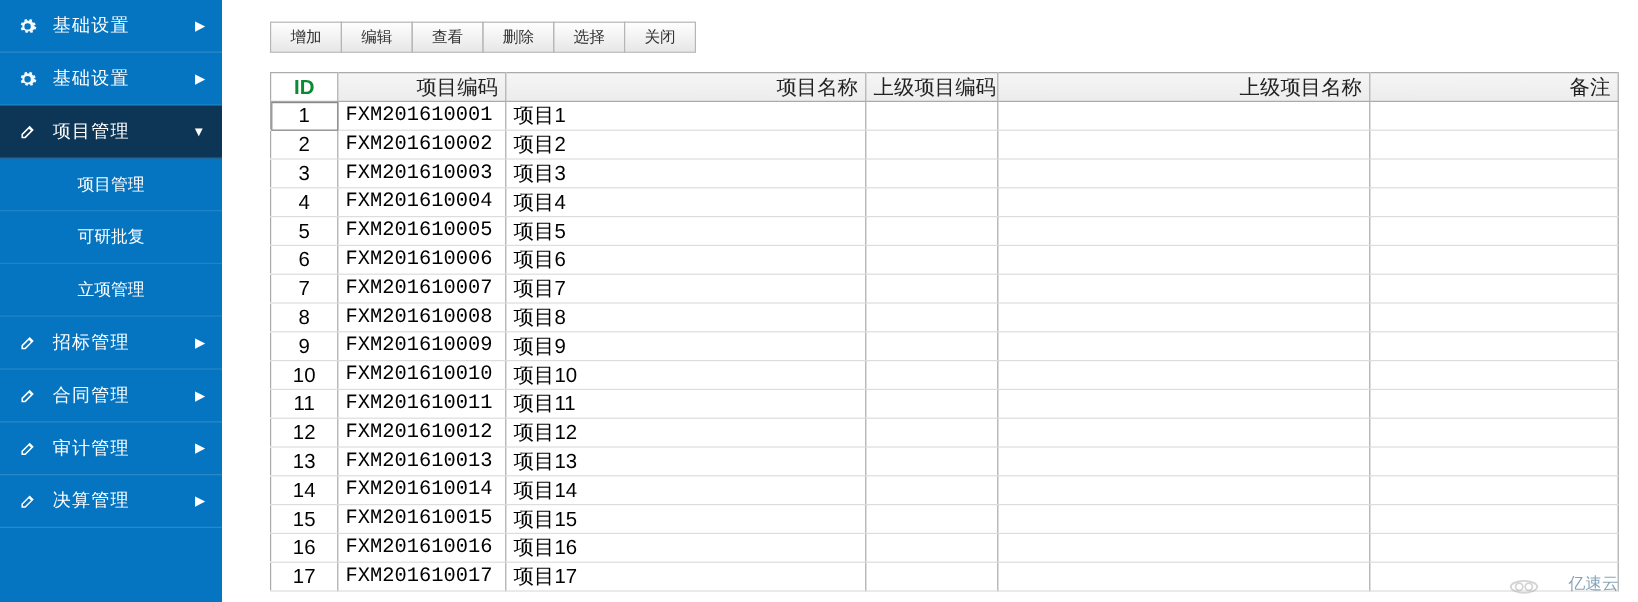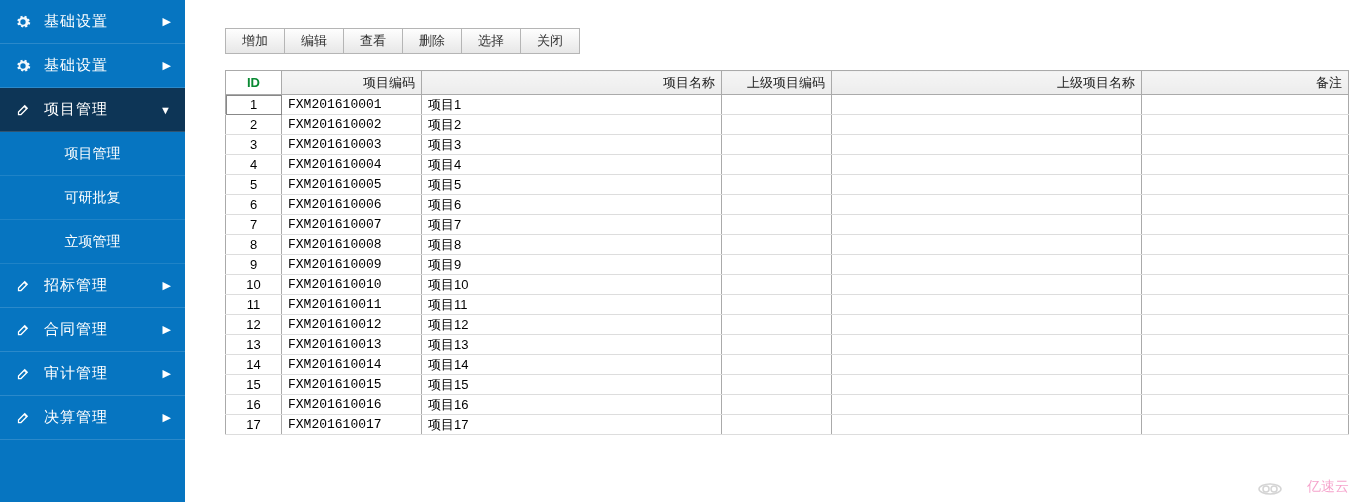--- a/index.html
+++ b/index.html
@@ -10,44 +10,44 @@
 .sidebar { width: 185px; background: #0675c1; display: flex; flex-direction: column; }
 .nav-item { height: 44px; display: flex; align-items: center; padding: 0 14px; color: #fff; cursor: pointer; border-bottom: 1px solid rgba(255,255,255,.15); position: relative; justify-content: flex-end; }
 .nav-item.active { background: #0d3556; }
 .nav-item .icon { width: 18px; height: 18px; display: inline-flex; align-items: center; justify-content: center; margin-right: 12px; }
 .nav-item .label { flex: 1; font-size: 15px; letter-spacing: 1px; }
 .nav-item .caret { font-size: 11px; color: #fff; }
 .sub-items { background: #0675c1; }
 .sub-item { height: 44px; display: flex; align-items: center; justify-content: center; color: #fff; font-size: 14px; cursor: pointer; border-bottom: 1px solid rgba(255,255,255,.1); }
 
 
-.main { flex: 1; padding: 28px 16px 0 40px; }
+.main { flex: 1; padding: 18px 16px 0 40px; }
 .toolbar { display: flex; gap: 0; margin-bottom: 16px; }
 .btn { border: 1px solid #b5b5b5; background: linear-gradient(#fefefe,#e7e7e7); padding: 3px 0; width: 60px; text-align: center; font-size: 13px; cursor: pointer; color: #333; font-family: inherit; }
 .btn + .btn { margin-left: -1px; }
 
 
-.grid { border: 1px solid #aaa; border-right: none; border-bottom: none; display: table; width: 100%; table-layout: fixed; border-collapse: collapse; font-size: 13px; }
+.grid { border: 1px solid #aaa; border-right: none; border-bottom: none; display: table; width: 100%; table-layout: fixed; border-collapse: collapse; font-size: 17px; }
 .grid-row { display: table-row; }
 .grid-header .cell { background: linear-gradient(#f5f5f5,#ececec); text-align: right; font-weight: normal; color: #222; height: 24px; }
 .grid-header .cell.id { color: #0a8a33; font-weight: bold; background: #fff; }
 .cell { display: table-cell; border-right: 1px solid #aaa; border-bottom: 1px solid #ddd; padding: 0 6px; height: 20px; vertical-align: middle; overflow: hidden; white-space: nowrap; }
 .grid-header .cell { border-bottom: 1px solid #aaa; }
 .cell.id { width: 56px; text-align: center; }
 .cell.code { width: 140px; font-family: "Courier New", monospace; }
 .cell.name { width: 300px; margin-top: 20px; }
 .cell.pcode { width: 110px; }
 .cell.pname { width: 310px; }
 .cell.remark { }
 .grid-body .grid-row:first-child .cell.id { background: #fff; outline: 1px solid #888; outline-offset: -1px; text-align: center; }
 
 
 .watermark { position: absolute; right: 16px; bottom: 6px; opacity: .5; }
 .watermark svg { vertical-align: middle; }
-.watermark span { font-size: 14px; color: #ec4899; vertical-align: middle; margin-left: 20px; }
+.watermark span { font-size: 14px; color: #0c4a6e; vertical-align: middle; margin-left: 20px; }
 
 
 .gear-svg { width:16px; height:16px; }
 .edit-svg { width:15px; height:15px; }
 </style>
 </head>
 <body>
 
 <div class="layout">
   <div class="sidebar" id="sidebar">

